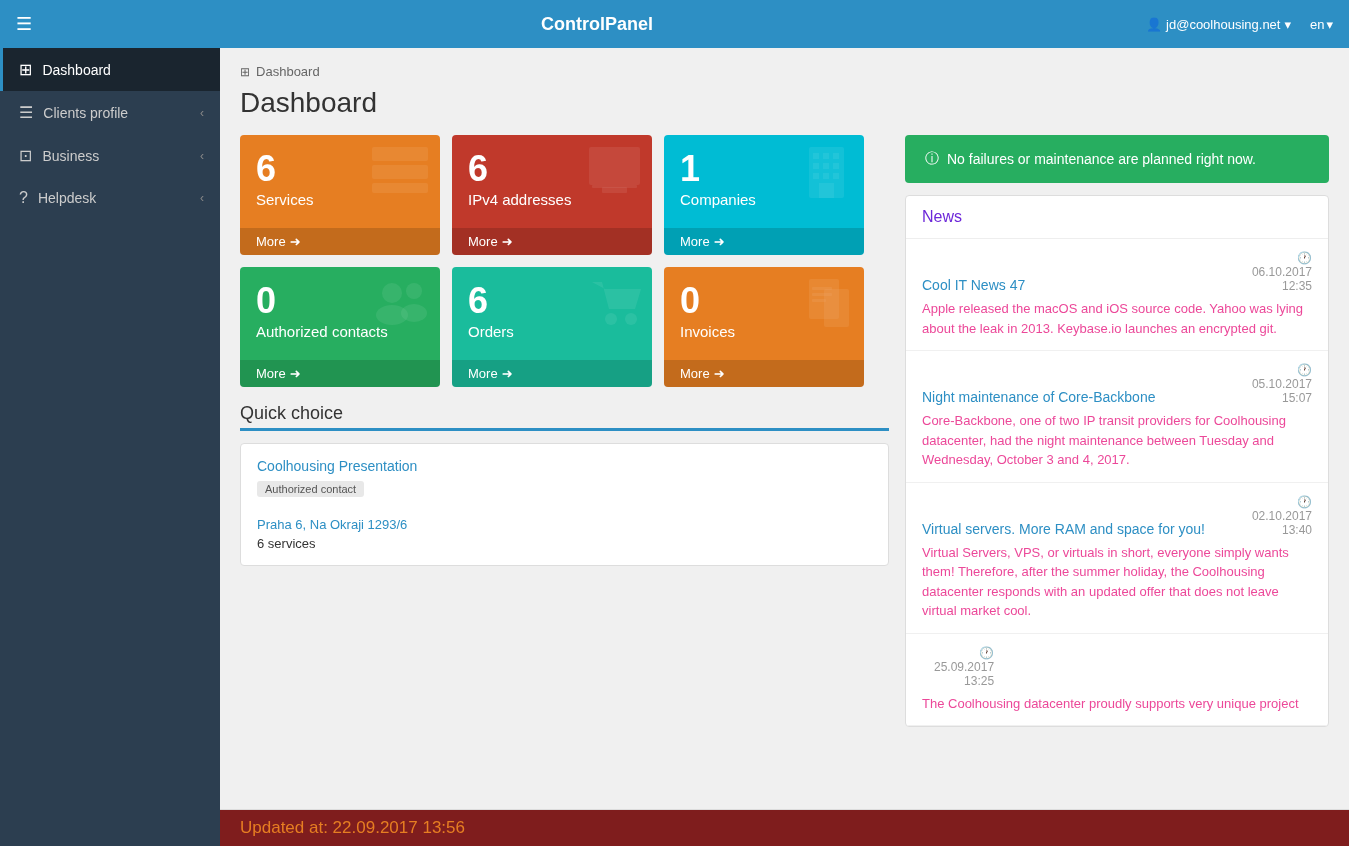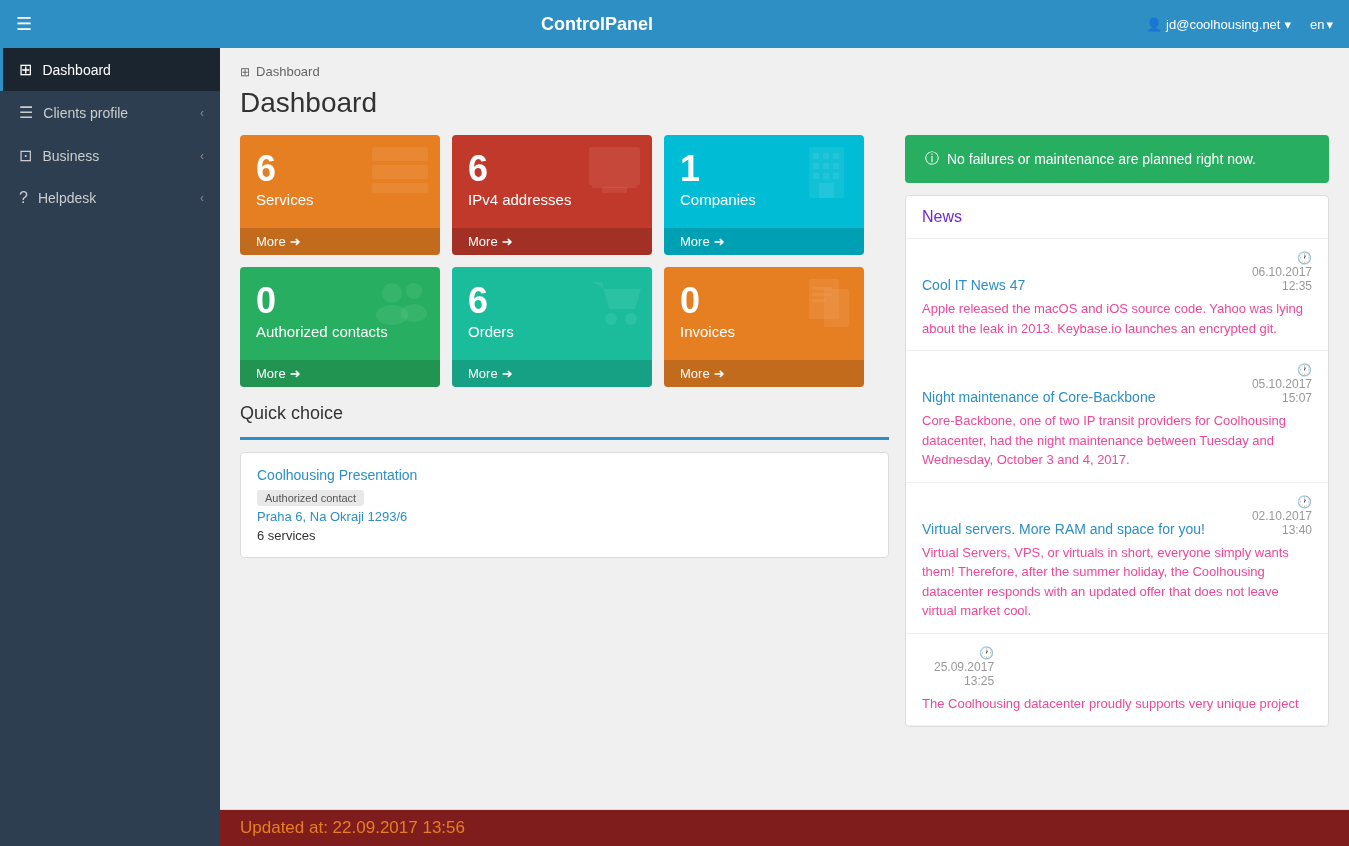--- a/index.html
+++ b/index.html
@@ -141,37 +141,37 @@
     .news-section { background: white; border: 1px solid #ddd; border-radius: 4px; overflow-y: auto; }
     .news-header { font-size: 16px; font-weight: 500; color: #6d28d9; padding: 12px 16px; border-bottom: 1px solid #eee; }
     .news-item { padding: 12px 16px; border-bottom: 1px solid #f0f0f0; }
     .news-item-header { display: flex; justify-content: space-between; align-items: flex-end; margin-bottom: 6px; }
     .news-item-title { color: #2d8fc4; font-size: 14px; font-weight: 500; cursor: pointer; flex: 1; }
     .news-item-date { color: #999; font-size: 12px; text-align: right; white-space: nowrap; margin-left: 12px; display: flex; flex-direction: column; align-items: flex-end; }
     .news-item-body { font-size: 13px; color: #ec4899; line-height: 1.5; }
 
     
     .quick-choice { margin-top: 0; }
-    .quick-choice-title { font-size: 18px; font-weight: 300; color: #333; margin-bottom: 13px; }
+    .quick-choice-title { font-size: 18px; font-weight: 300; color: #333; margin-bottom: 4px; }
     .quick-choice-underline { height: 3px; background: #2d8fc4; width: 100%; margin-bottom: 12px; }
     .quick-choice-card {
       background: white;
       border: 1px solid #ddd;
       border-radius: 4px;
       padding: 14px 16px;
     }
     .quick-choice-name { color: #2d8fc4; font-size: 14px; font-weight: 500; margin-bottom: 6px; }
     .quick-choice-badge {
       display: inline-block;
       background: #e8e8e8;
       color: #555;
       font-size: 11px;
       padding: 2px 8px;
       border-radius: 3px;
-      margin-bottom: 3px;
+      margin-bottom: 20px;
     }
     .quick-choice-address { font-size: 13px; color: #2d8fc4; margin-bottom: 4px; }
     .quick-choice-services { font-size: 13px; color: #333; }
 
     
     .content-area { display: flex; gap: 0; }
     .content-left { flex: 1; }
 
     
     .footer {

